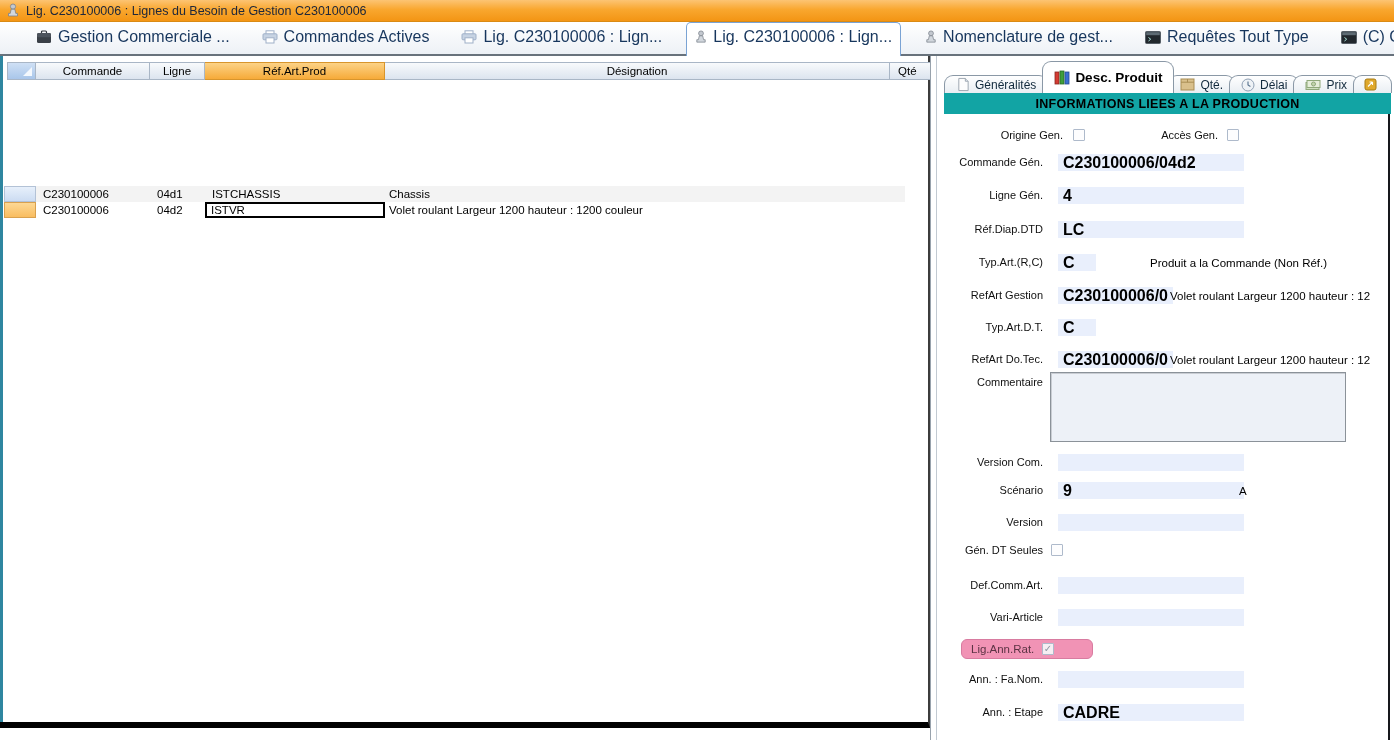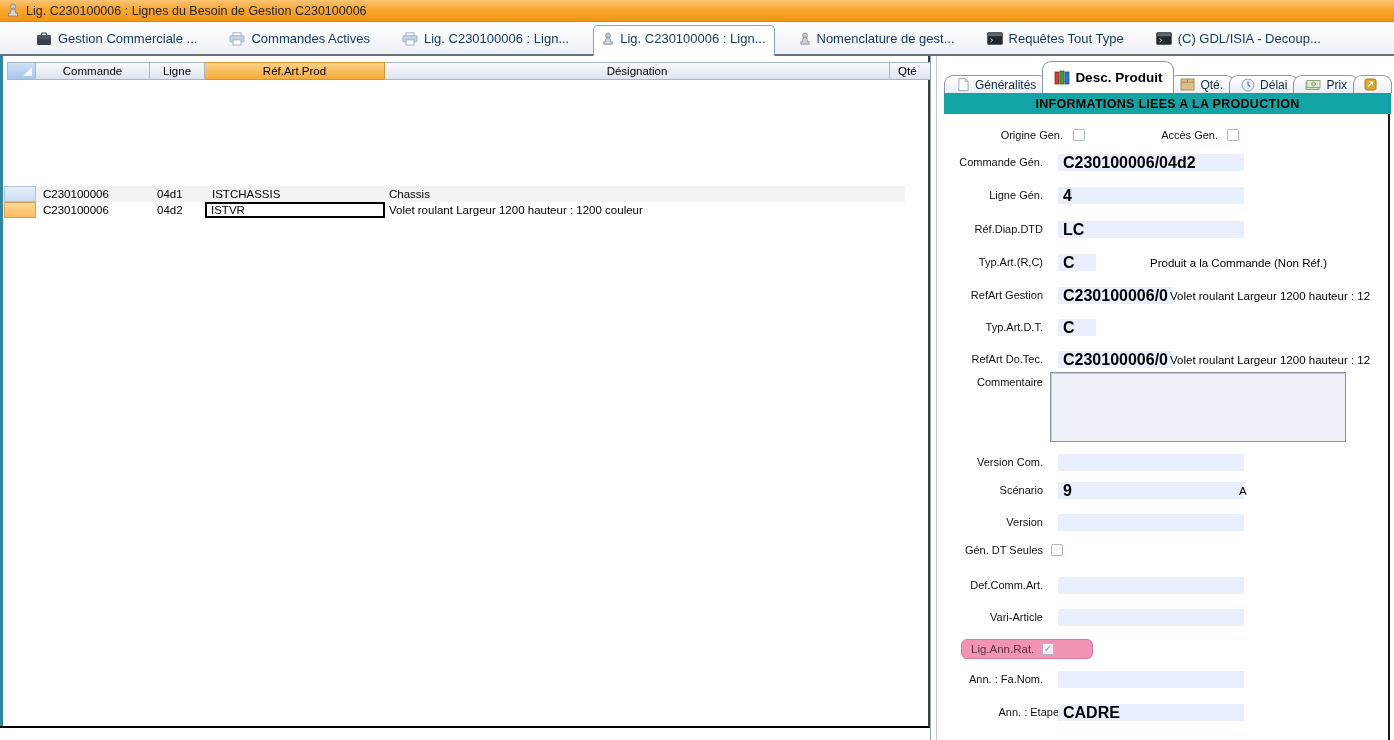--- a/index.html
+++ b/index.html
@@ -20,33 +20,33 @@
 
   
   .maintabs {
     position:absolute; left:0; top:22px; width:1394px; height:34px;
     background:linear-gradient(#ffffff, #edf1f6);
     border-bottom:2px solid #68727c;
     display:flex; align-items:flex-end; padding-left:28px; gap:16px;
   }
   .maintab {
     display:flex; align-items:center; gap:6px;
-    padding:5px 8px 8px 8px; font-size:13px; color:#17365d; white-space:nowrap;
+    padding:5px 8px 8px 8px; font-size:16px; color:#17365d; white-space:nowrap;
   }
   .maintab.active {
     background:#fff; border:1px solid #7aa3d4; border-bottom:none;
     border-radius:5px 5px 0 0; margin-bottom:-2px; padding-bottom:10px;
     position:relative; z-index:2;
   }
   .icon { display:inline-flex; align-items:center; }
 
   
   .leftpanel {
     position:absolute; left:0; top:56px; width:930px; height:672px; background:#fff;
-    border-right:2px solid #3c3c3c; border-bottom:2px solid #000000;
+    border-right:2px solid #3c3c3c; border-bottom:6px solid #000000;
   }
   .tealstrip { position:absolute; left:0; top:0; width:3px; height:100%; background:#2e86a0; }
   .gridheader { position:absolute; left:7px; top:6px; height:18px; display:flex; }
   .hc {
     border:1px solid #a9b6c6; border-left:none;
     background:linear-gradient(#f8fafc, #dce4ef);
     font-size:11.5px; display:flex; align-items:center; justify-content:center;
     white-space:nowrap; overflow:hidden;
   }
   .hc.corner { width:29px; border-left:1px solid #a9b6c6;
@@ -363,20 +363,20 @@
       <div class="ffield" style="top:553px; width:186px;"></div>
 
       <div class="pinkpill">
         <span class="plabel">Lig.Ann.Rat.</span>
         <span class="cbx">✓</span>
       </div>
 
       <div class="flabel" style="top:615px;">Ann. : Fa.Nom.</div>
       <div class="ffield" style="top:615px; width:186px;"></div>
 
-      <div class="flabel" style="top:648px;margin-left:16px;">Ann. : Etape</div>
+      <div class="flabel" style="top:648px;">Ann. : Etape</div>
       <div class="ffield" style="top:648px; width:186px;">CADRE</div>
     </div>
 
     <div class="formedge"></div>
   </div>
 
 </div>
 
 </body></html>

